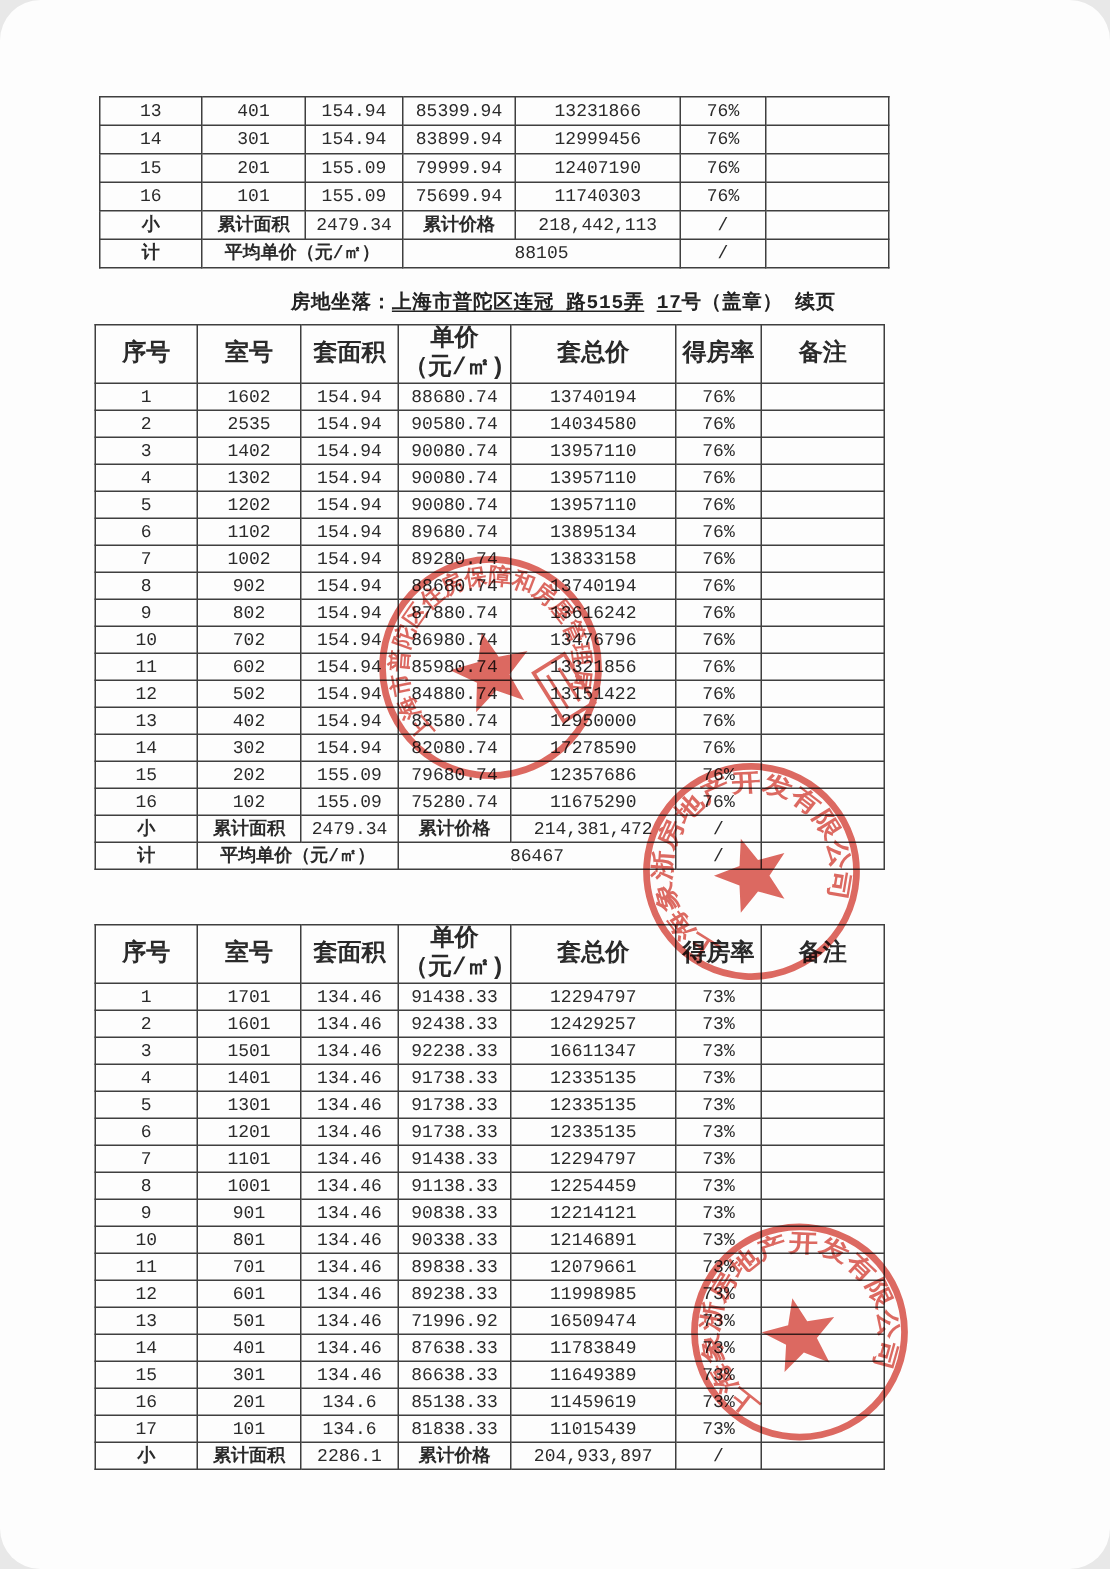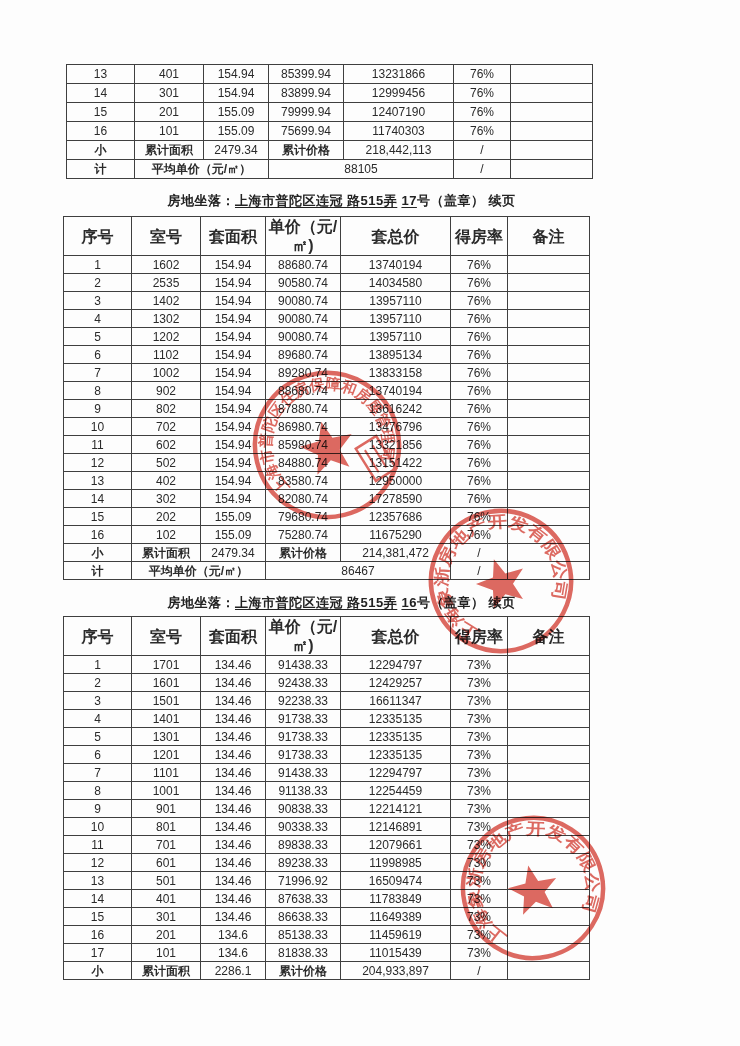--- a/index.html
+++ b/index.html
@@ -1,33 +1,33 @@
 <!DOCTYPE html>
 <html><head>
 <meta charset="utf-8">
 <style>
   html,body{margin:0;padding:0;background:#e8e8e8;}
   .page{
     position:relative;width:740px;height:1046px;background:#fdfdfd;
-    font-family:Liberation Sans, sans-serif;
-    color:#2a2a2a;overflow:hidden;
+    font-family:Liberation Mono, monospace;
+    color:#2a2a2a;overflow:hidden;border-radius:27px;
   }
   table{border-collapse:collapse;table-layout:fixed;background:transparent;}
   td,th{
     border:1.5px solid #3f3f3f;text-align:center;vertical-align:middle;
     font-size:12px;padding:0 2px;line-height:1.2;overflow:hidden;white-space:nowrap;
   }
   th{font-weight:bold;white-space:normal;height:33px;font-size:16px;}
   #t0 td{height:18px;}
   #t1 td,#t2 td{height:17px;}
   tr.footer td{height:18px;}
   td.b{font-weight:bold;}
   .table-title{
     position:absolute;left:0;width:683px;text-align:center;
-    font-size:13px;font-weight:bold;color:#222;letter-spacing:.5px;
+    font-size:13px;font-weight:bold;color:#222;letter-spacing:.5px;padding-left:34px;
   }
   .table-title .u{text-decoration:underline;text-underline-offset:2px;}
   .stamp{position:absolute;mix-blend-mode:multiply;opacity:.8;}
   .stamp svg{display:block;}
 </style>
 </head>
 <body>
 
 <div class="page">
 
@@ -279,24 +279,20 @@
         <tr class="footer">
           <td class="b">计</td>
           <td colspan="2" class="b">平均单价（元/㎡）</td>
           <td colspan="2">86467</td>
           <td>/</td>
           <td></td>
         </tr>
       </tbody>
     </table>
 
-  <div class="table-title" style="top:594px;">
-    <span>房地坐落：</span><span class="u">上海市普陀区连冠 路515弄</span>
-    <span class="u">16</span><span>号（盖章） 续页</span>
-  </div>
   <table id="t2" style="position:absolute;left:63px;top:616px;">
       <colgroup>
         <col style="width: 68px;">
         <col style="width: 69px;">
         <col style="width: 65px;">
         <col style="width: 75px;">
         <col style="width: 110px;">
         <col style="width: 57px;">
         <col style="width: 82px;">
       </colgroup>

